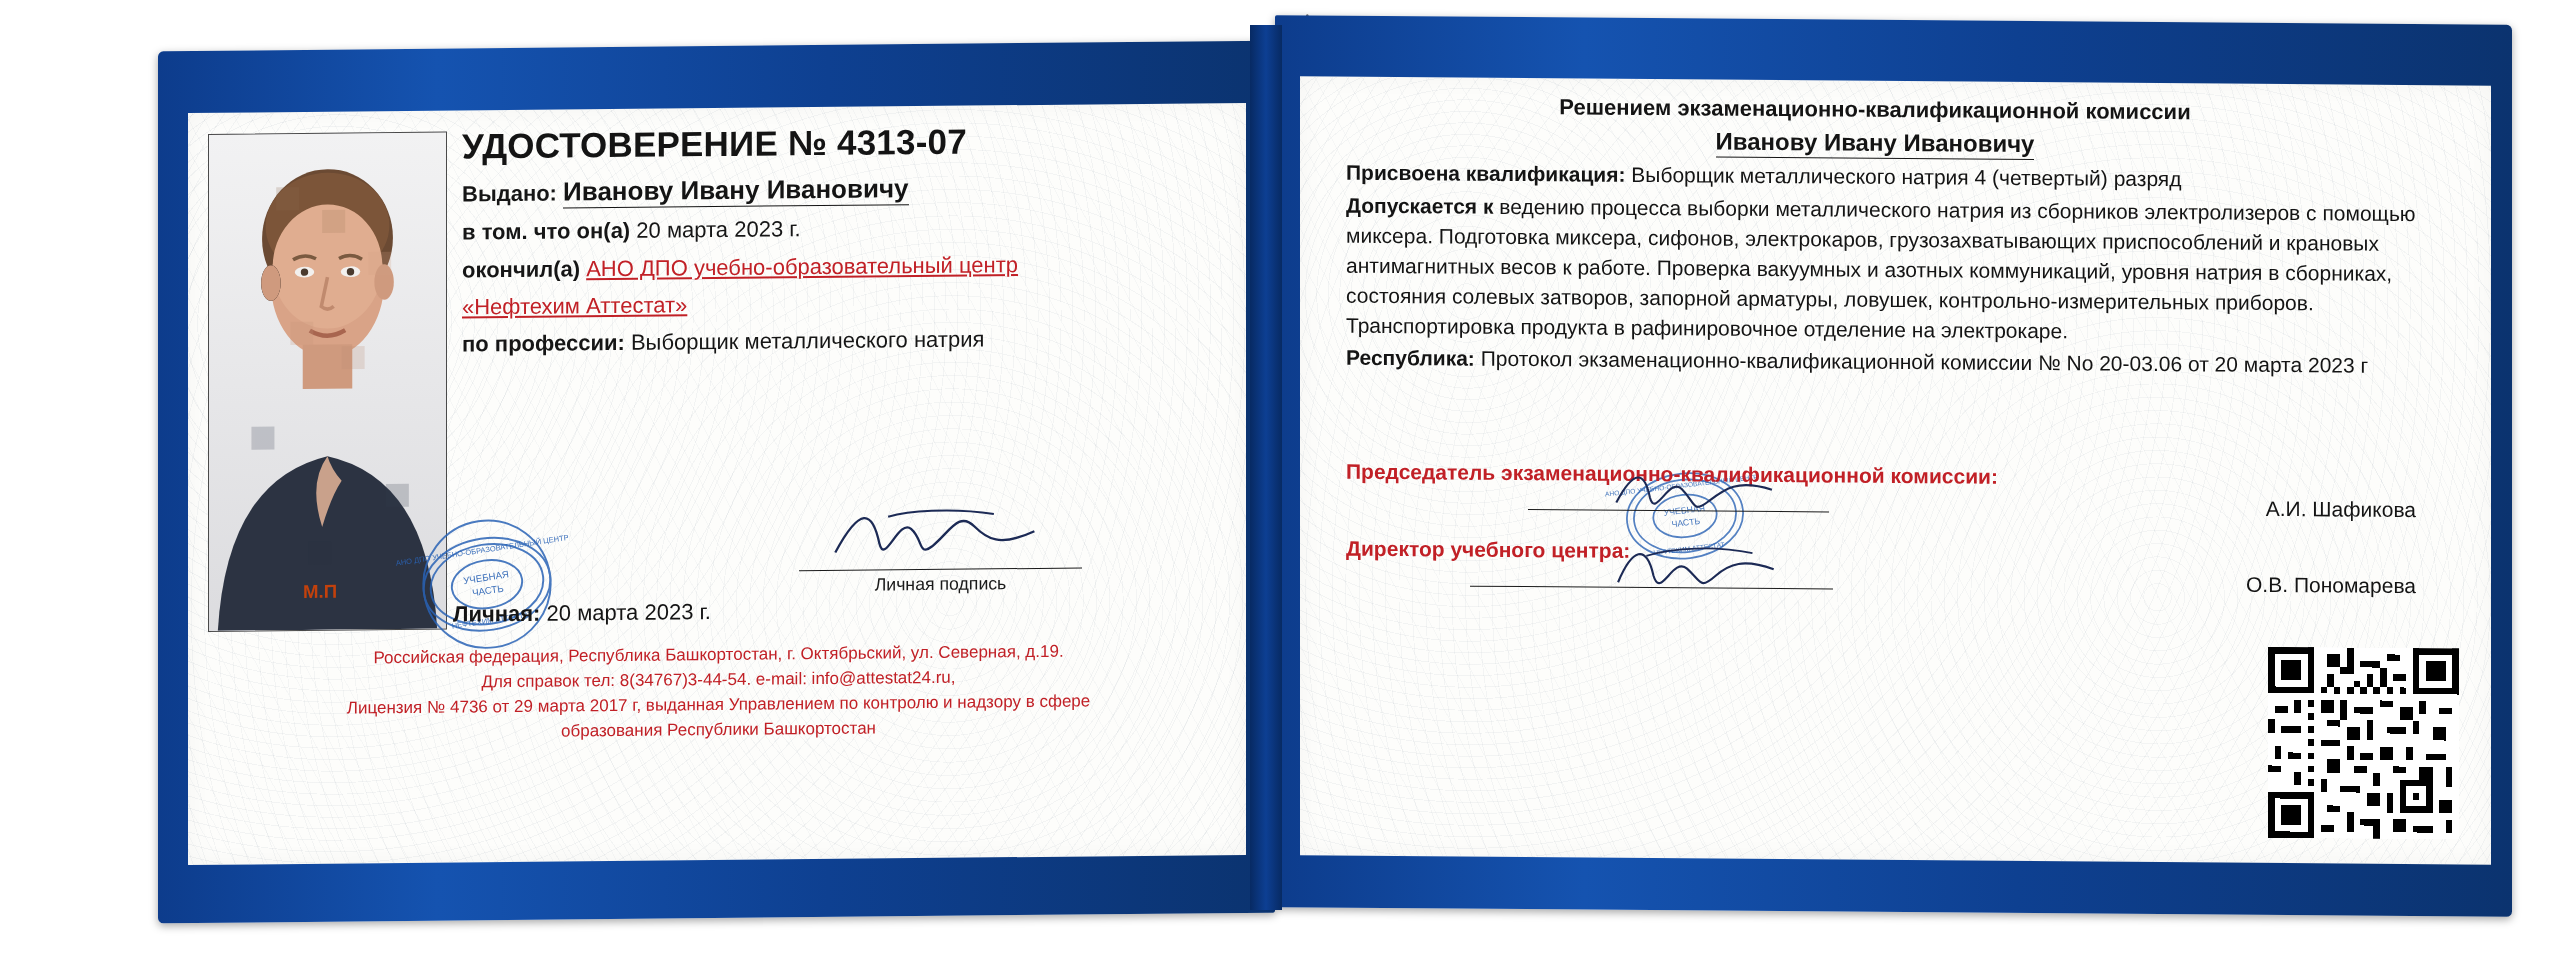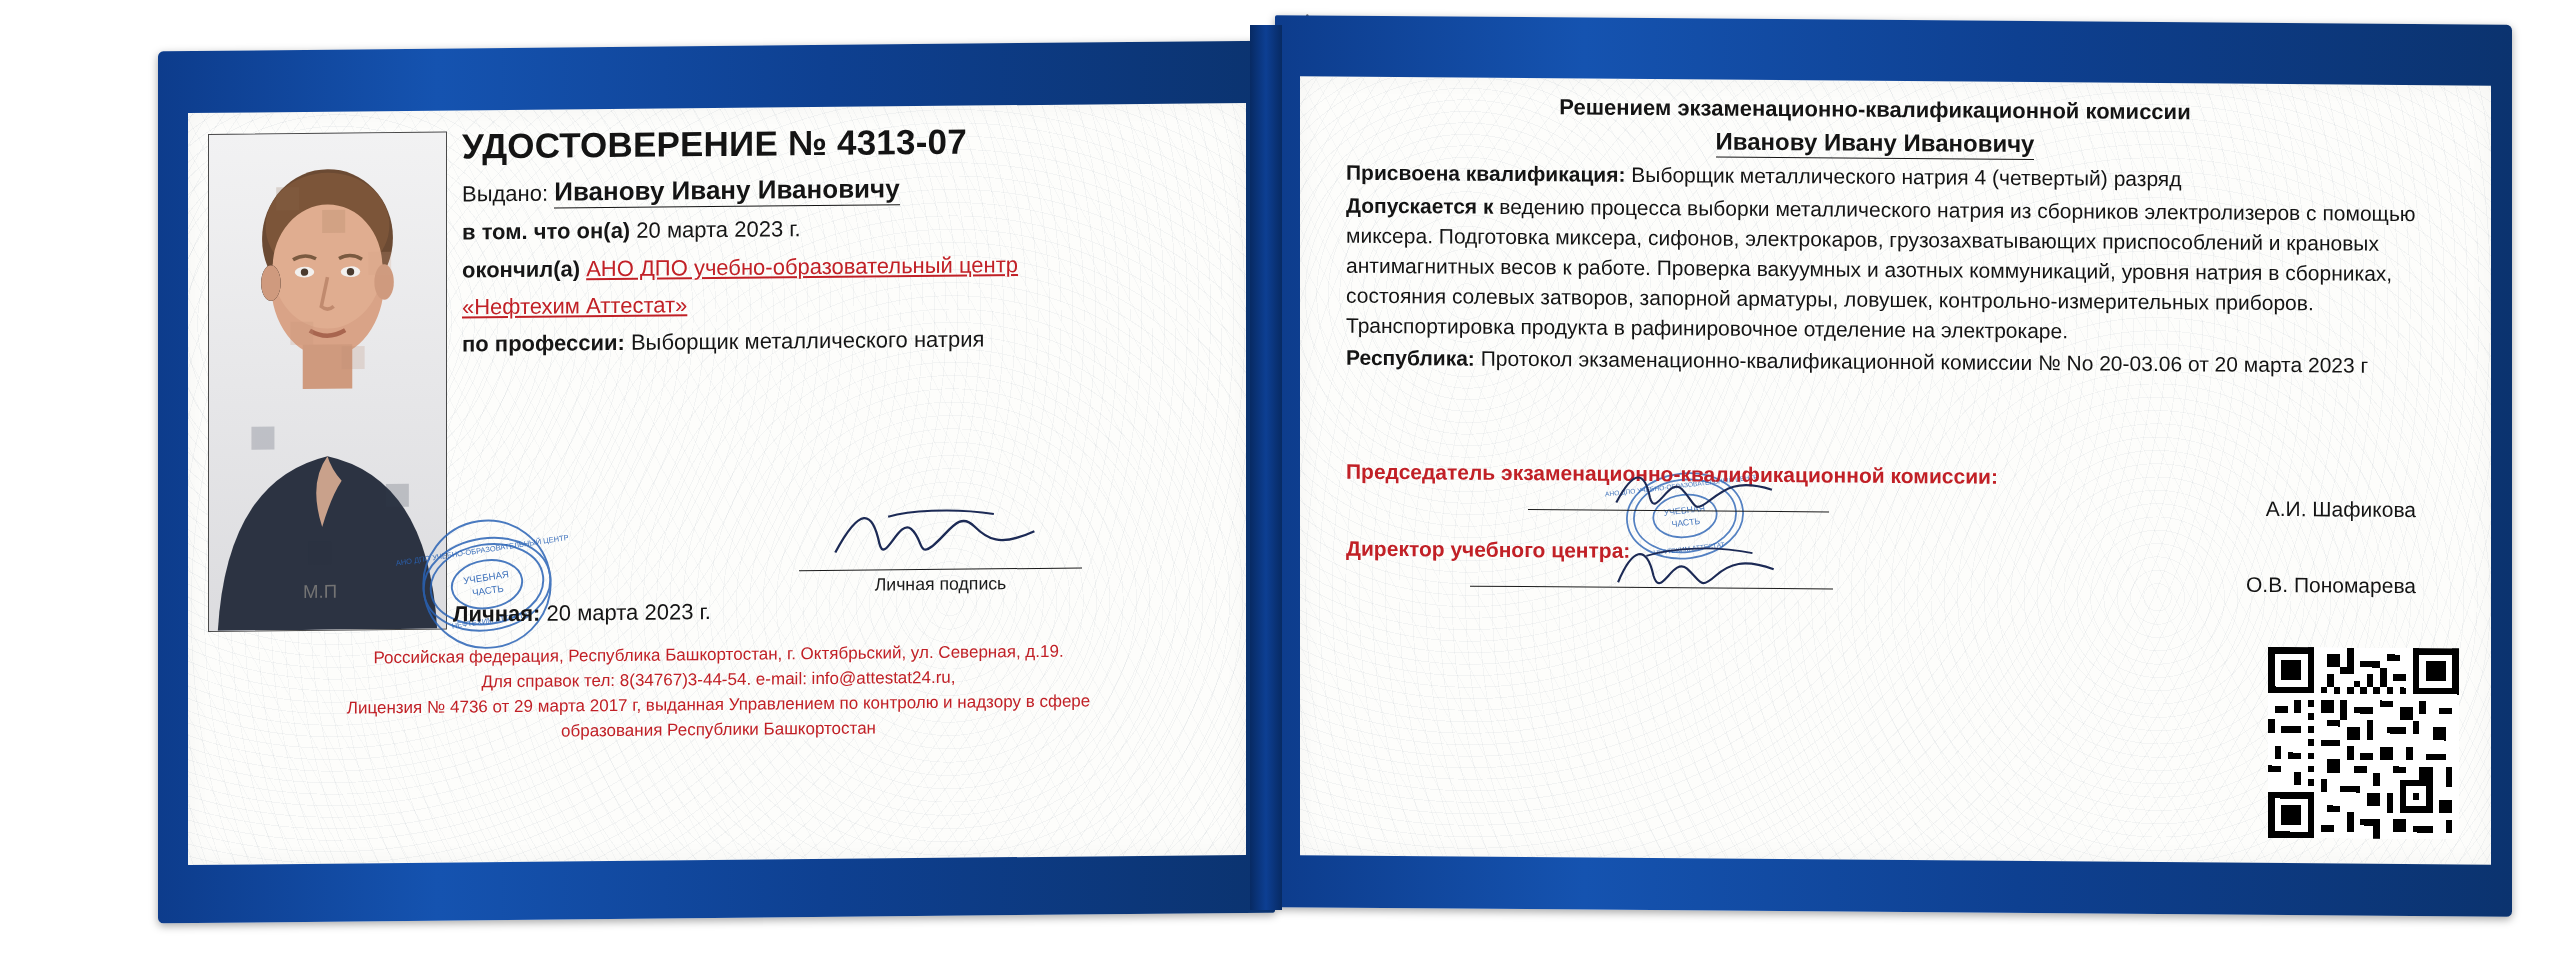--- a/index.html
+++ b/index.html
@@ -117,21 +117,21 @@
     color: #141414;
     letter-spacing: 0.2px;
     white-space: nowrap;
   }
   .line-row {
     margin-top: 9.7px;
     font-size: 22px;
     color: #161616;
     line-height: 1.26;
   }
-  .line-row b { font-weight: normal; }
+  .line-row b { font-weight: bold; }
   .name-main {
     font-size: 26px;
     font-weight: bold;
     color: #141414;
     border-bottom: 1.8px solid #141414;
     padding-bottom: 0.9px;
   }
   .lbl { font-weight: bold; }
   .uline-red {
     color: #c12026;
@@ -145,22 +145,22 @@
     top: 403px;
     width: 212px;
     height: 142px;
     pointer-events: none;
   }
   .mp {
     position: absolute;
     left: 115px;
     top: 469px;
     font-size: 18.6px;
-    color: #737373;
-    font-weight: 400;
+    color: #c2410c;
+    font-weight: 700;
   }
   .signature-area {
     position: absolute;
     left: 611px;
     top: 382px;
     width: 283px;
     text-align: center;
   }
   .sig-line {
     border-bottom: 1.4px solid #1a1a1a;

